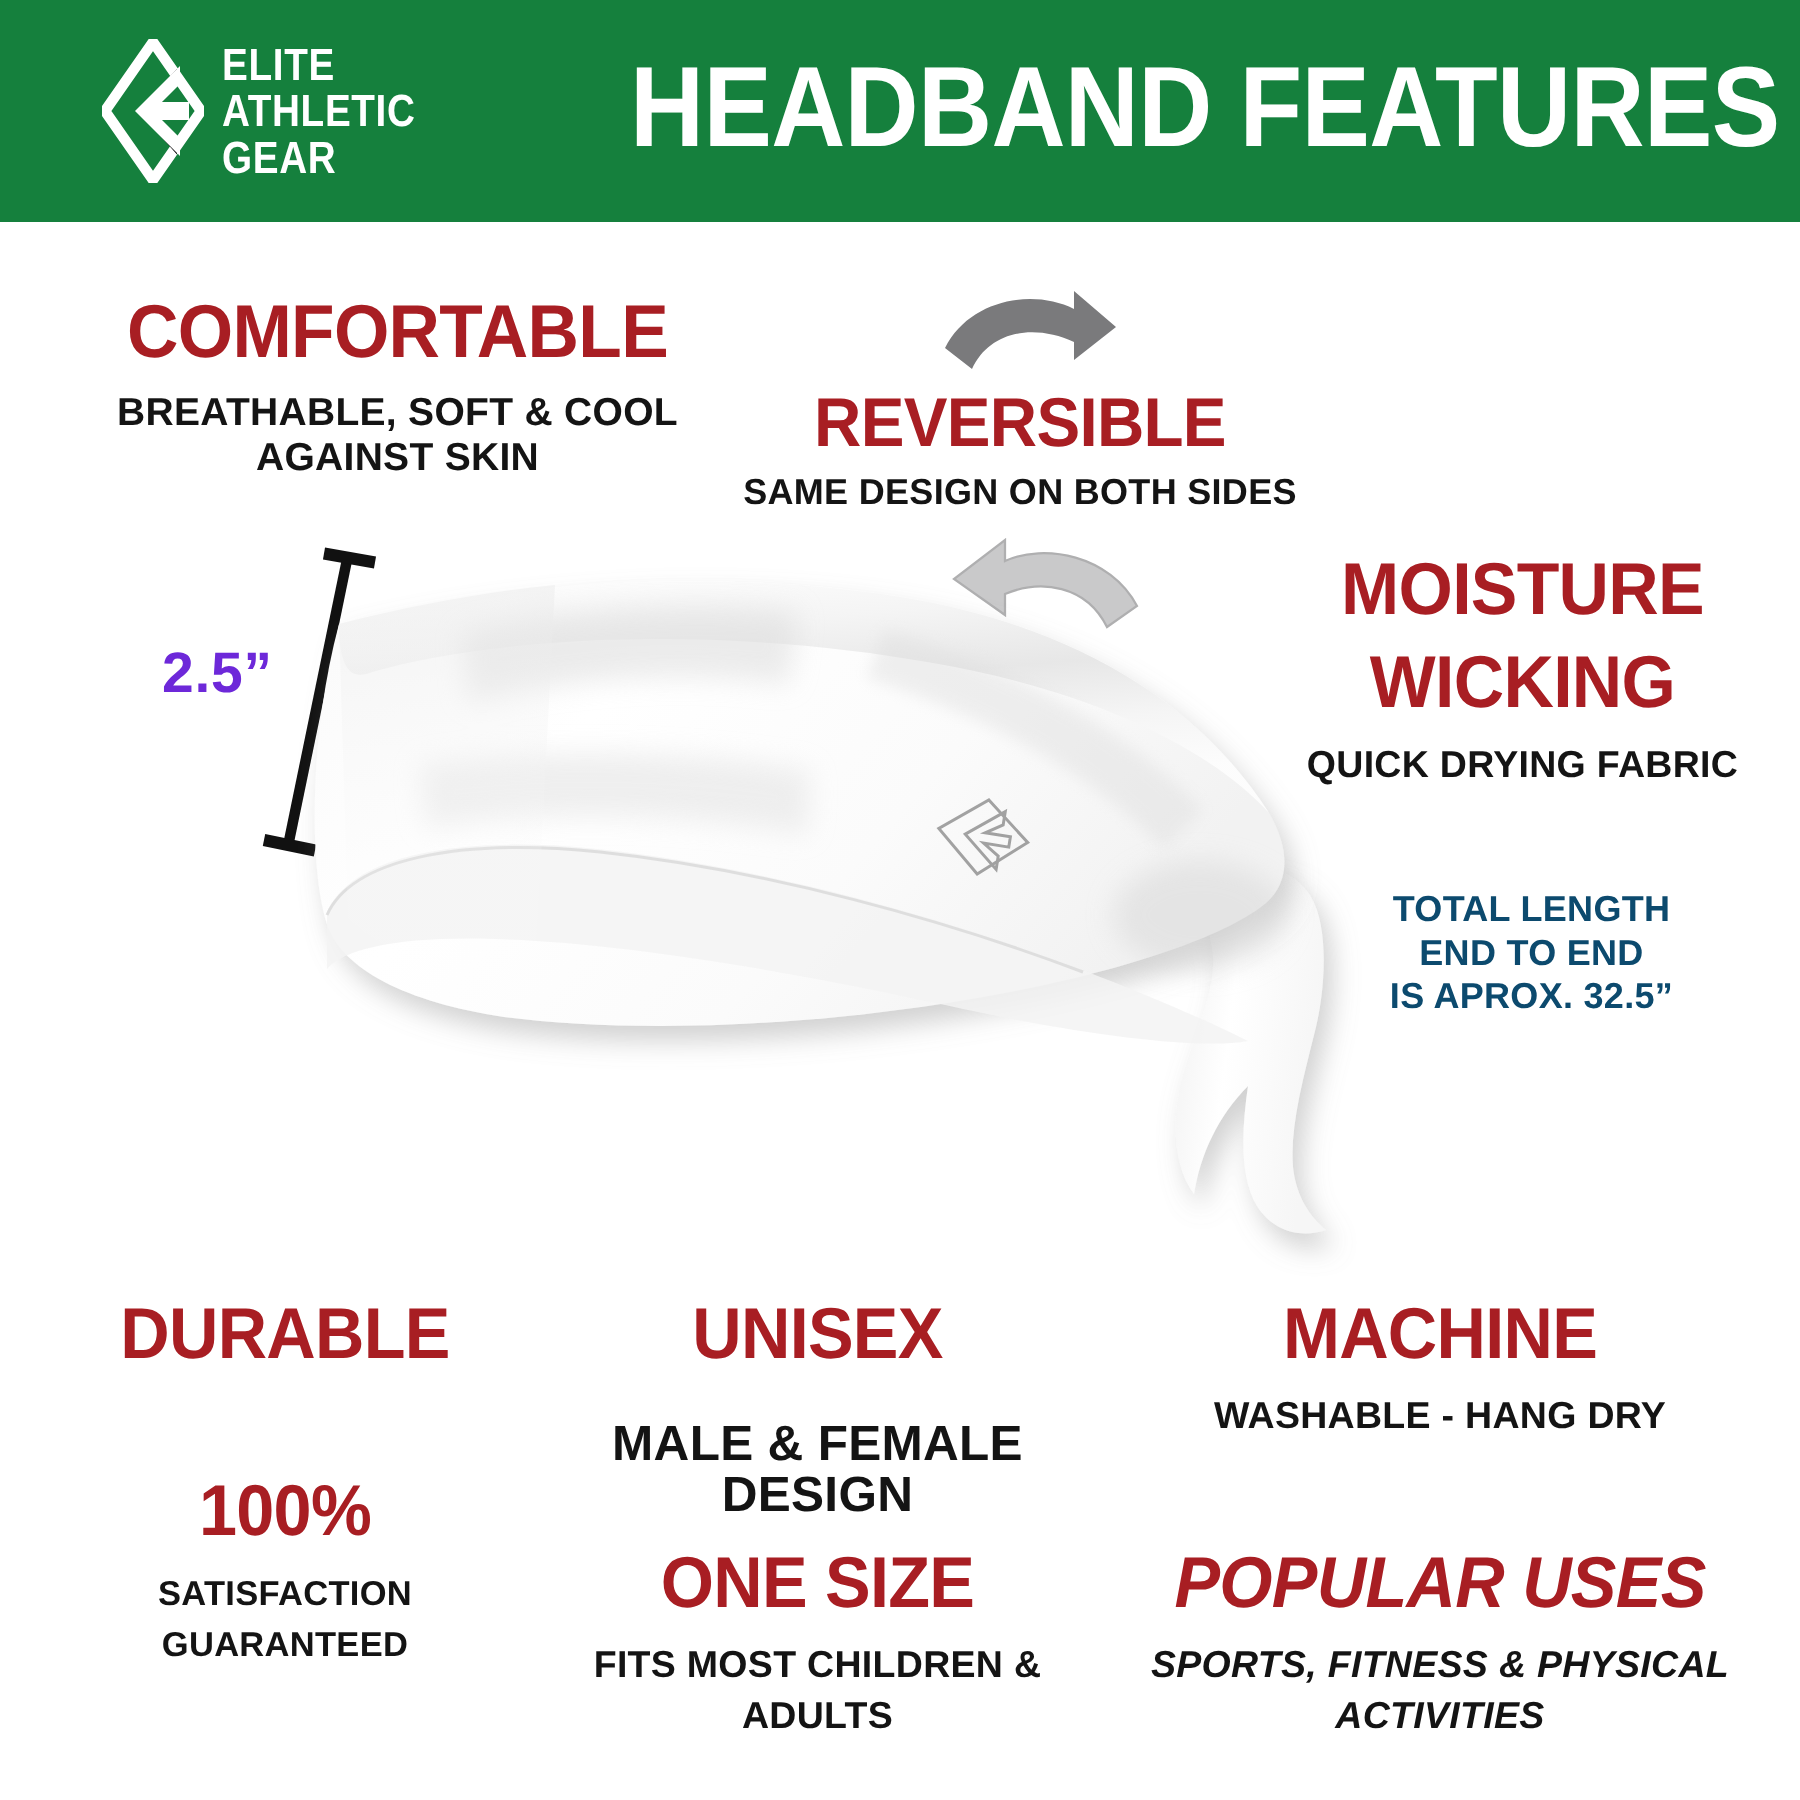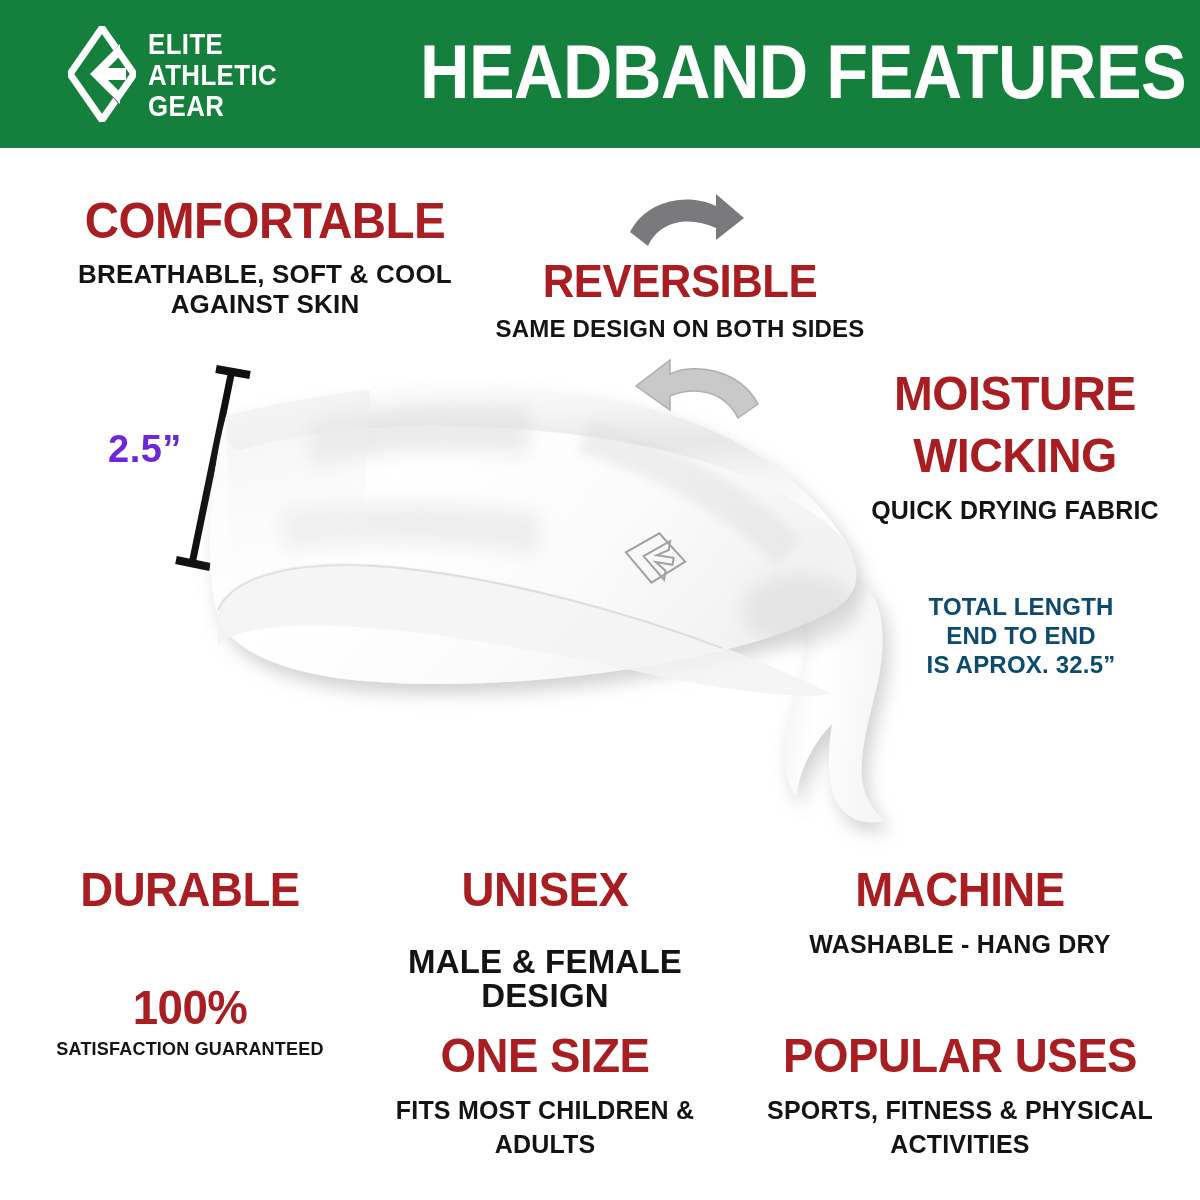--- a/index.html
+++ b/index.html
@@ -117,27 +117,27 @@
   #feat-unisex { left: 360px; top: 866px; width: 370px; }
   #feat-unisex .title { font-size: 48px; transform: scaleX(0.95); }
   #feat-unisex .sub { font-size: 33px; margin-top: 31px; line-height: 34px; }
 
   #feat-machine { left: 750px; top: 866px; width: 420px; }
   #feat-machine .title { font-size: 48px; transform: scaleX(0.95); }
   #feat-machine .sub { font-size: 25px; margin-top: 13px; line-height: 34px; }
 
   #feat-satisfaction { left: 20px; top: 984px; width: 340px; }
   #feat-satisfaction .title { font-size: 48px; transform: scaleX(0.95); }
-  #feat-satisfaction .sub { font-size: 18px; line-height: 34px; }
+  #feat-satisfaction .sub { font-size: 23px; margin-top: 13px; line-height: 34px; }
 
   #feat-onesize { left: 360px; top: 1032px; width: 370px; }
   #feat-onesize .title { font-size: 48px; transform: scaleX(0.95); }
   #feat-onesize .sub { font-size: 25px; margin-top: 13px; line-height: 34px; }
 
-  #feat-popular { left: 740px; top: 1032px; width: 440px; }
+  #feat-popular { left: 740px; top: 1032px; width: 440px; font-style: italic; }
   #feat-popular .title { font-size: 48px; transform: scaleX(0.95); }
   #feat-popular .sub { font-size: 25px; margin-top: 13px; line-height: 34px; }
 
   
   .arrow { position: absolute; }
   #arrow-top { left: 624px; top: 192px; width: 124px; height: 68px; }
   #arrow-bottom { left: 628px; top: 352px; width: 136px; height: 72px; }
 
   
   #dim-line { position: absolute; left: 170px; top: 362px; width: 100px; height: 212px; }

